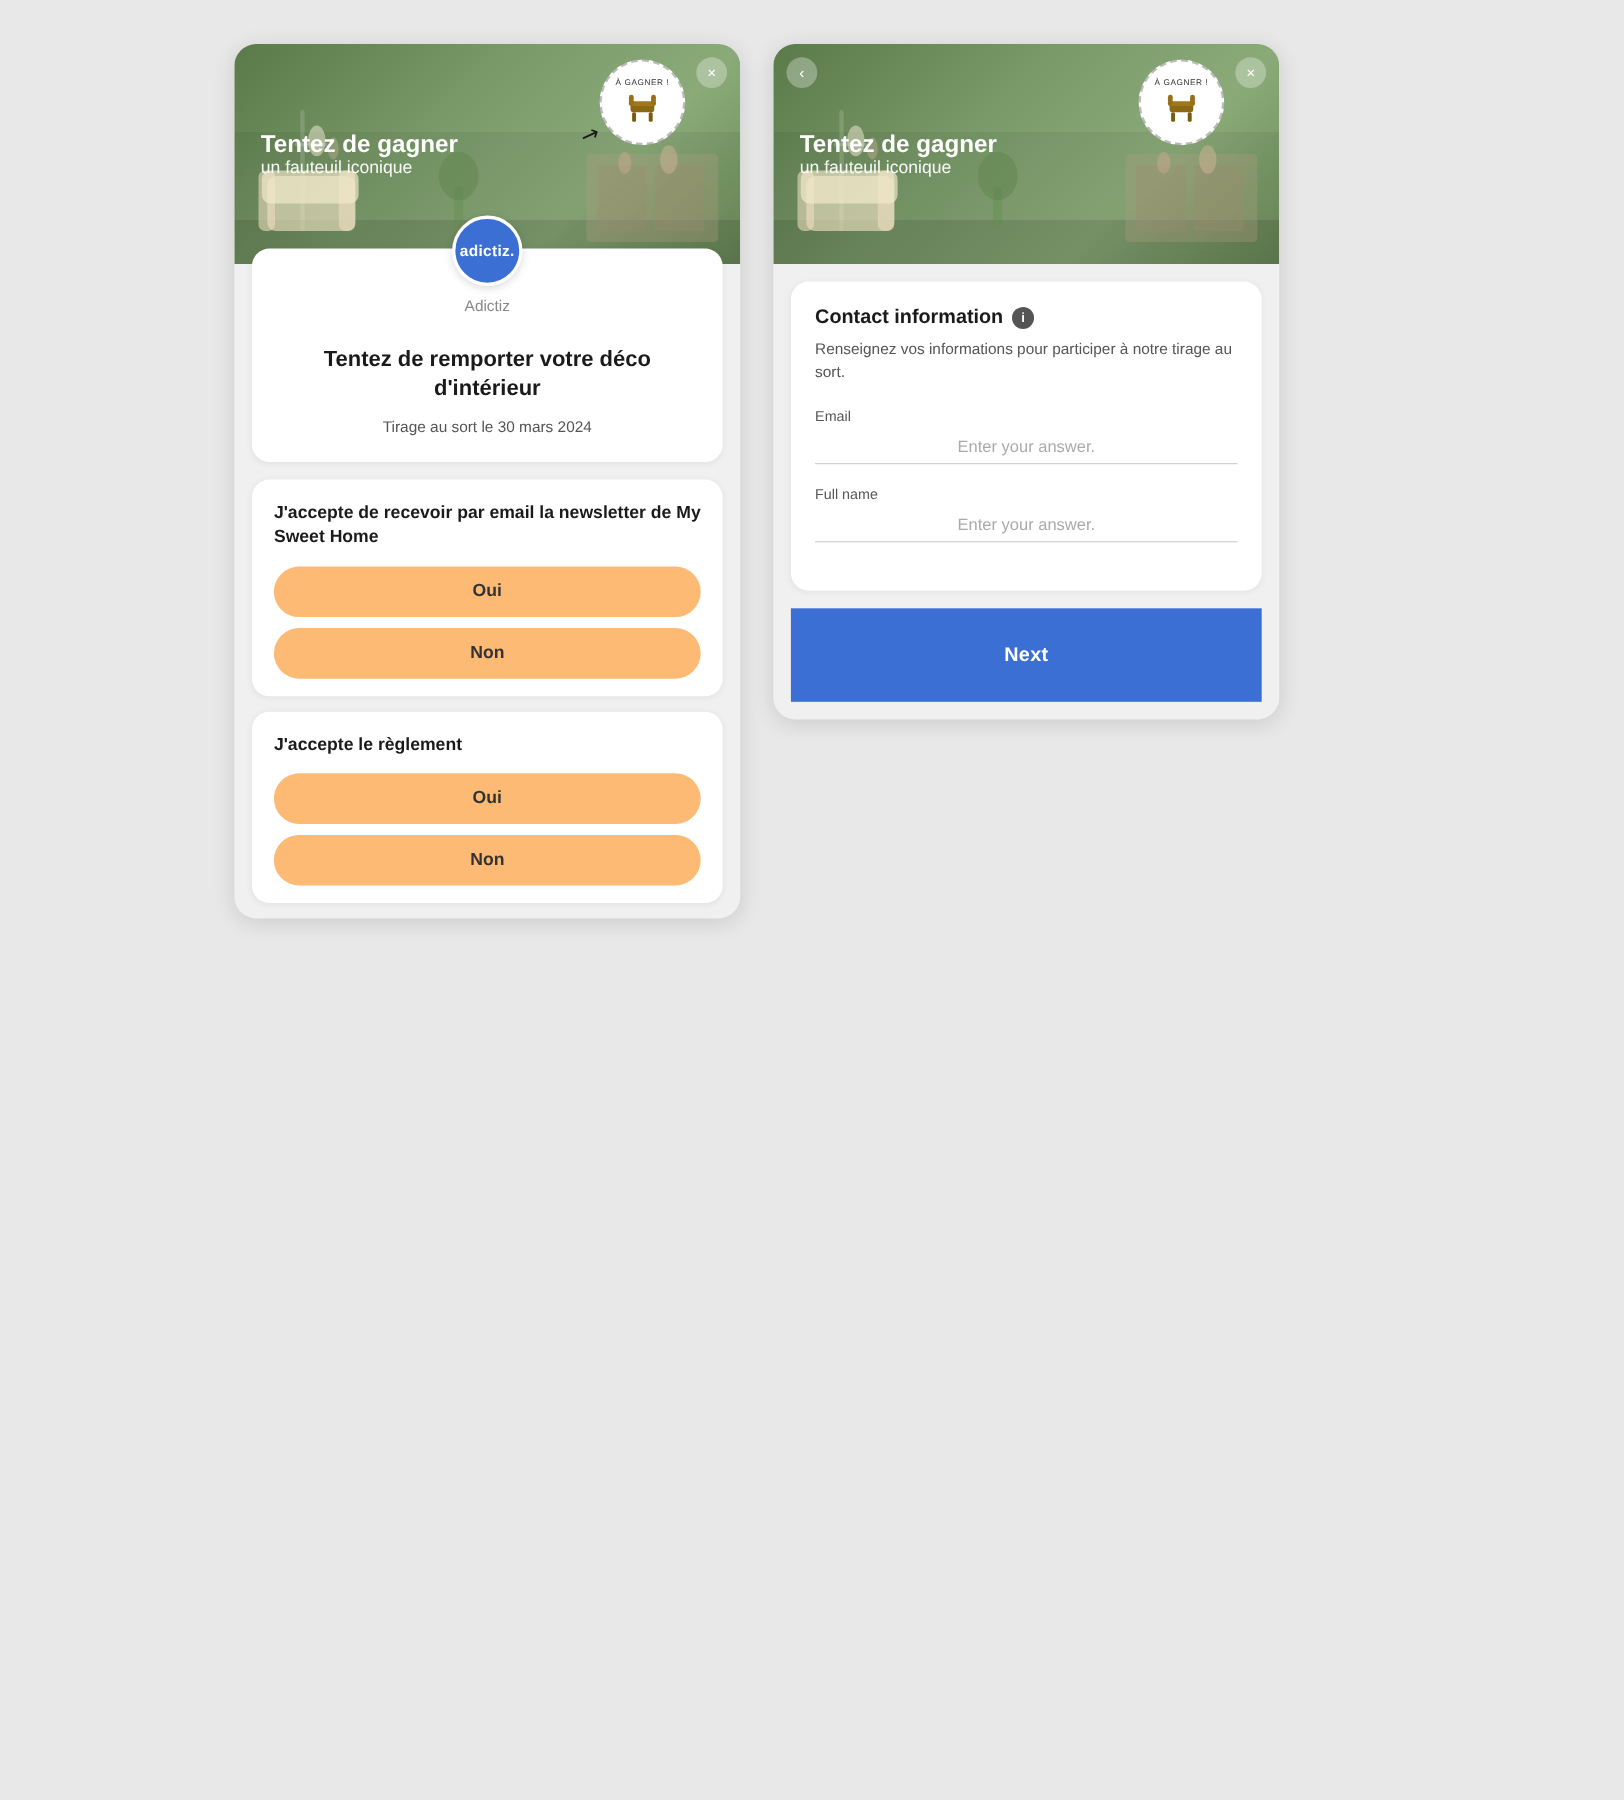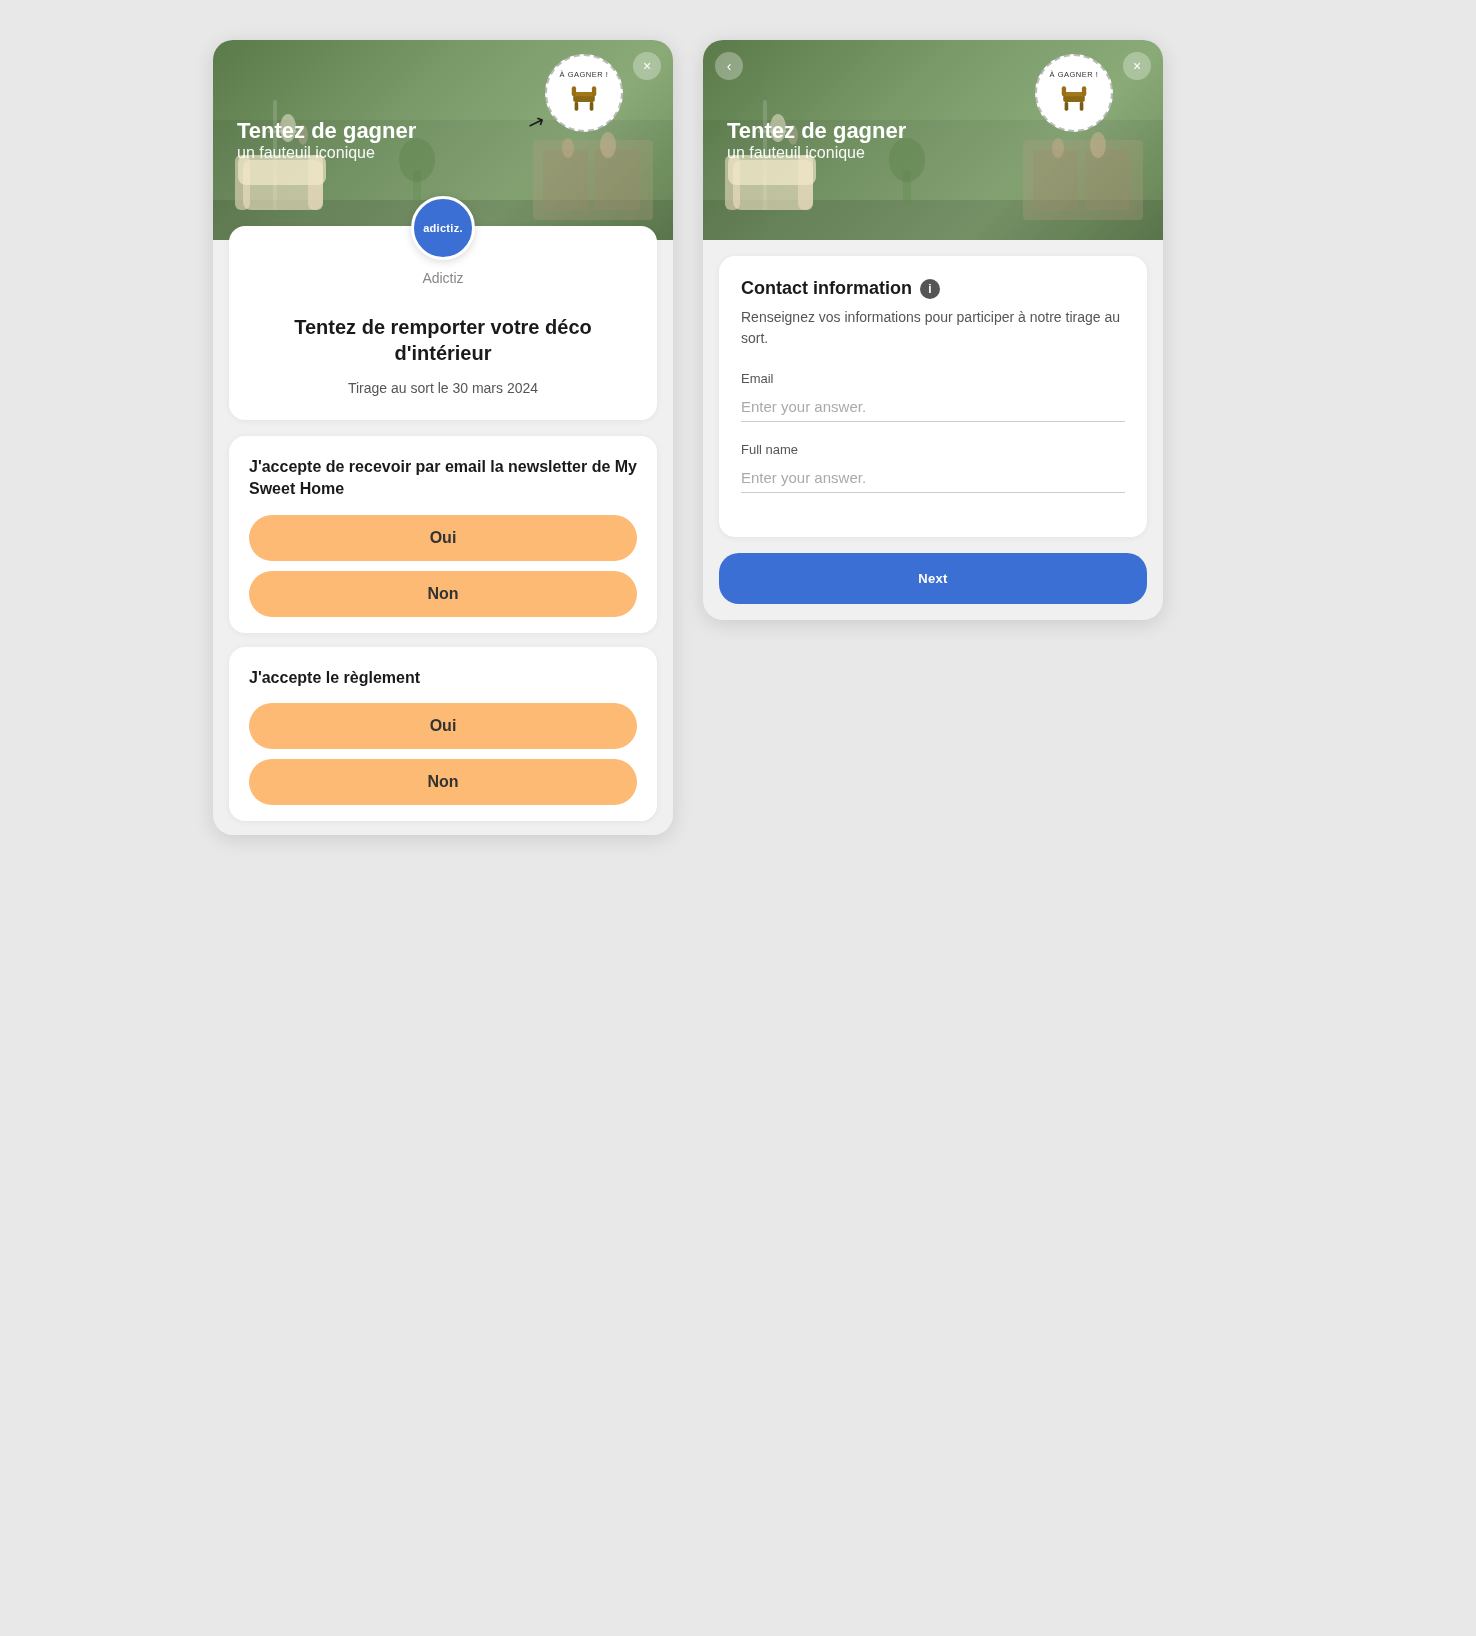--- a/index.html
+++ b/index.html
@@ -110,21 +110,21 @@
       border-radius: 50%;
       display: flex;
       align-items: center;
       justify-content: center;
       margin: -50px auto 10px;
       border: 3px solid white;
       box-shadow: 0 2px 8px rgba(0,0,0,0.15);
     }
     .adictiz-logo-text {
       color: white;
-      font-size: 11px;
+      font-size: 14px;
       font-weight: 700;
       letter-spacing: 0.3px;
     }
     .brand-name {
       color: #888;
       font-size: 14px;
       margin-bottom: 28px;
     }
     .main-title {
       font-size: 20px;
@@ -222,33 +222,34 @@
     }
     .form-input {
       width: 100%;
       border: none;
       border-bottom: 1.5px solid #ccc;
       padding: 6px 0;
       font-size: 15px;
       color: #aaa;
       background: transparent;
       outline: none;
+      text-align: center;
     }
     .form-input::placeholder {
       color: #aaa;
     }
     .next-btn {
       width: calc(100% - 0px);
       margin: 16px 0 0;
-      padding: 18px;
+      padding: 32px;
       background: #3b6fd4;
       border: none;
-      border-radius: 20px;
-      color: white;
-      font-size: 13px;
+      border-radius: 0;
+      color: white;
+      font-size: 18px;
       font-weight: 600;
       cursor: pointer;
       letter-spacing: 0.3px;
     }
 
     
     .banner-room-shapes {
       position: absolute;
       bottom: 0;
       left: 0;

